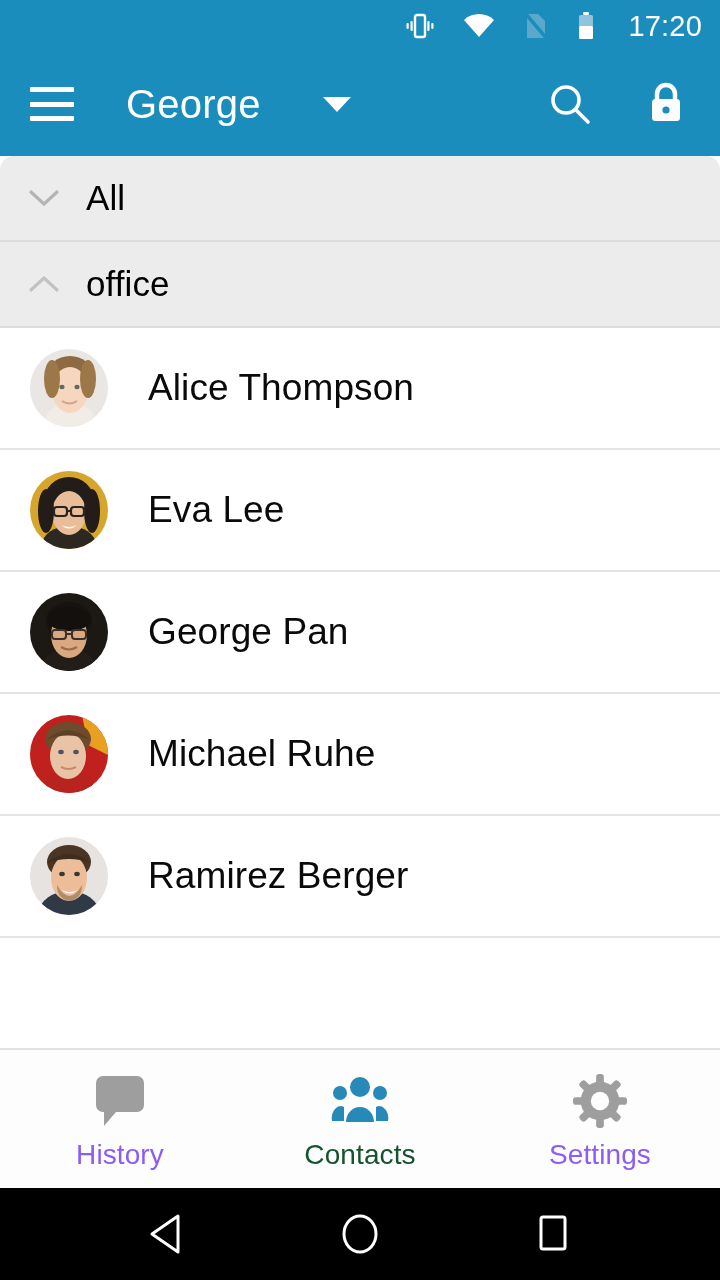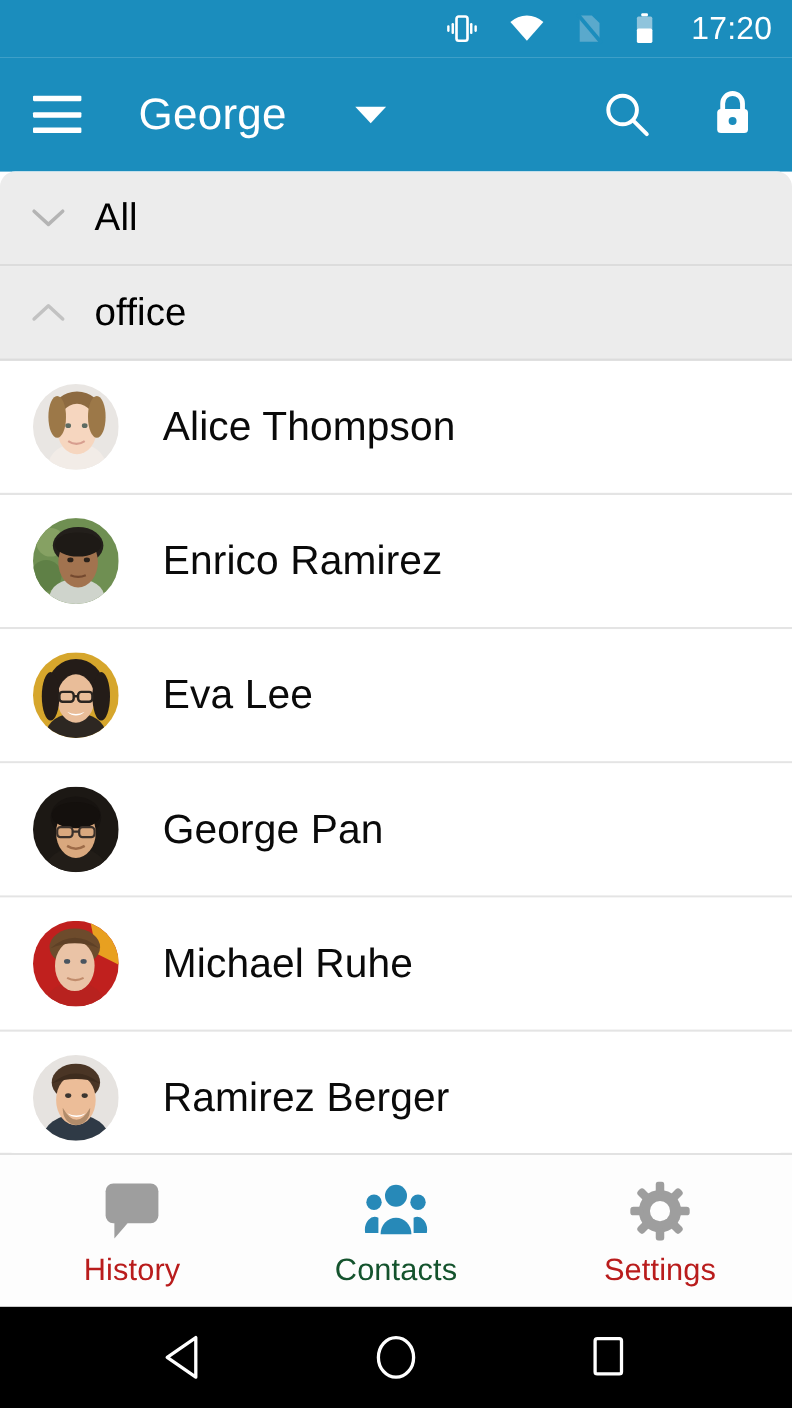--- a/index.html
+++ b/index.html
@@ -120,21 +120,21 @@
     align-items: center; justify-content: center;
     cursor: pointer; gap: 10px; padding-top: 6px;
   }
   .tab-icon {
     height: 56px; display: flex;
     align-items: center; justify-content: center;
   }
   .tab-label {
     font-size: 28px; letter-spacing: 0.1px;
   }
-  .tab-item.inactive .tab-label { color: #b91c1c; }
+  .tab-item.inactive .tab-label { color: #8b5cf6; }
   .tab-item.active .tab-label { color: #14532d; }
 
   
   .nav-bar {
     height: 92px; flex: 0 0 92px;
     background: #000000;
     display: flex; align-items: center; justify-content: space-around;
     padding: 0 70px;
   }
   .nav-btn {
@@ -233,37 +233,20 @@
           <ellipse cx="22" cy="30" rx="8" ry="19" fill="#9c7848"></ellipse>
           <ellipse cx="58" cy="30" rx="8" ry="19" fill="#9c7848"></ellipse>
           <ellipse cx="32" cy="38" rx="2.6" ry="2.2" fill="#5d6b62"></ellipse>
           <ellipse cx="47" cy="38" rx="2.6" ry="2.2" fill="#5d6b62"></ellipse>
           <path d="M32 52 Q39.5 57 47 52" fill="none" stroke="#d79e8f" stroke-width="2"></path>
         </svg>
       </div>
       <span class="contact-name">Alice Thompson</span>
     </div>
 
-    <div class="contact-row">
-      <div class="avatar">
-        <svg viewBox="0 0 78 78">
-          <rect width="78" height="78" fill="#6f8f52"></rect>
-          <circle cx="16" cy="22" r="13" fill="#86a163"></circle>
-          <circle cx="12" cy="52" r="14" fill="#5f8046"></circle>
-          <ellipse cx="40" cy="72" rx="25" ry="17" fill="#cfd4cc"></ellipse>
-          <ellipse cx="41" cy="25" rx="23" ry="17" fill="#231f1b"></ellipse>
-          <ellipse cx="41" cy="40" rx="18" ry="23" fill="#a2734f"></ellipse>
-          <ellipse cx="41" cy="24" rx="21" ry="11" fill="#1e1a16"></ellipse>
-          <ellipse cx="34" cy="38" rx="2.8" ry="2.2" fill="#2a211a"></ellipse>
-          <ellipse cx="49" cy="38" rx="2.8" ry="2.2" fill="#2a211a"></ellipse>
-          <path d="M34 52 Q41 55 48 52" fill="none" stroke="#74492f" stroke-width="2"></path>
-        </svg>
-      </div>
-      <span class="contact-name">Enrico Ramirez</span>
-    </div>
 
     <div class="contact-row">
       <div class="avatar">
         <svg viewBox="0 0 78 78">
           <rect width="78" height="78" fill="#d6a62c"></rect>
           <ellipse cx="39" cy="74" rx="27" ry="19" fill="#2d2722"></ellipse>
           <ellipse cx="39" cy="30" rx="25" ry="24" fill="#241c18"></ellipse>
           <ellipse cx="39" cy="42" rx="17" ry="22" fill="#e9bd99"></ellipse>
           <ellipse cx="16" cy="40" rx="8" ry="22" fill="#241c18"></ellipse>
           <ellipse cx="62" cy="40" rx="8" ry="22" fill="#241c18"></ellipse>

